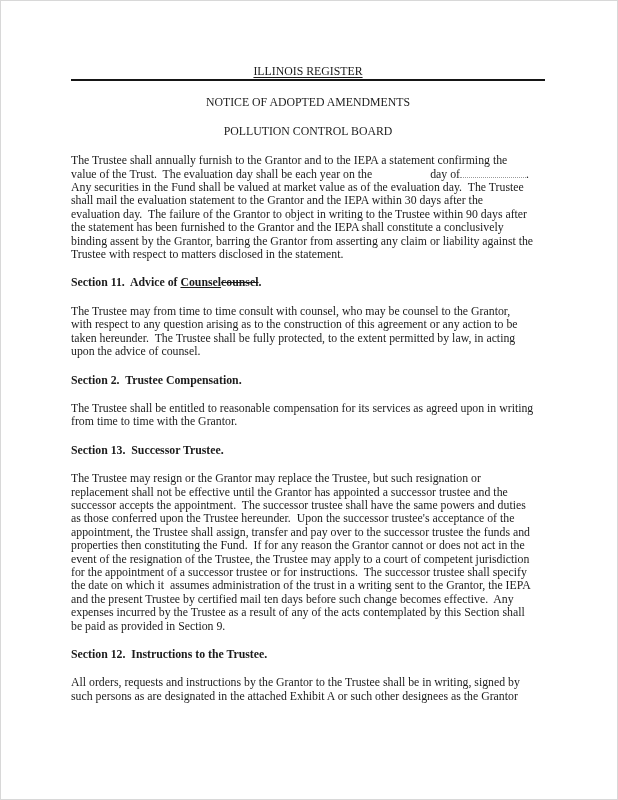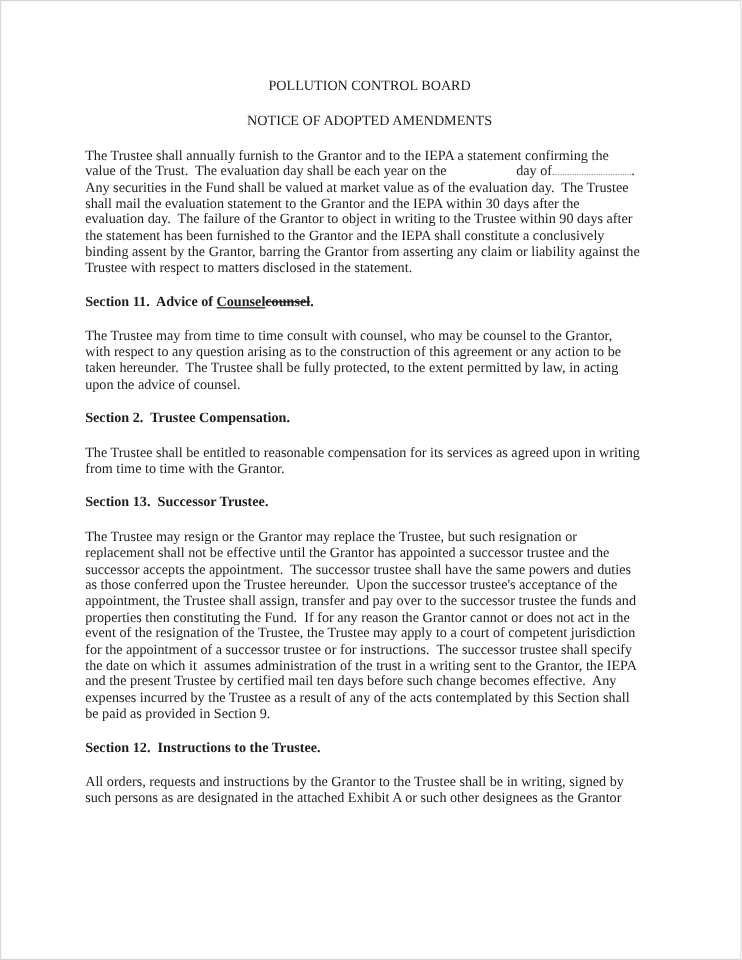--- a/index.html
+++ b/index.html
@@ -48,24 +48,27 @@
     width: 66px;
     border-bottom: 1px dotted #9a9a9a;
     height: 9px;
   }
 </style>
 </head>
 <body>
 
 <div class="page">
 
+  <div class="header-rule-wrap center">
+    <span class="register-title">ILLINOIS REGISTER</span>
+  </div>
+
+  <div class="center notice-title">NOTICE OF ADOPTED AMENDMENTS</div>
 
   <div class="center board-name">POLLUTION CONTROL BOARD</div>
-
-  <div class="center notice-title">NOTICE OF ADOPTED AMENDMENTS</div>
 
   <p><span>The Trustee shall annually furnish to the Grantor and to the IEPA a statement confirming the value of the Trust.  The evaluation day shall be each year on the</span><span class="blank"></span><span>day of</span><span class="blank blank-dotted"></span><span>.  Any securities in the Fund shall be valued at market value as of the evaluation day.  The Trustee shall mail the evaluation statement to the Grantor and the IEPA within 30 days after the evaluation day.  The failure of the Grantor to object in writing to the Trustee within 90 days after the statement has been furnished to the Grantor and the IEPA shall constitute a conclusively binding assent by the Grantor, barring the Grantor from asserting any claim or liability against the Trustee with respect to matters disclosed in the statement.</span></p>
 
   <h2><span>Section 11.  Advice of </span><span class="ins">Counsel</span><span class="del">counsel</span><span>.</span></h2>
 
   <p>The Trustee may from time to time consult with counsel, who may be counsel to the Grantor, with respect to any question arising as to the construction of this agreement or any action to be taken hereunder.  The Trustee shall be fully protected, to the extent permitted by law, in acting upon the advice of counsel.</p>
 
   <h2>Section 2.  Trustee Compensation.</h2>
 
   <p>The Trustee shall be entitled to reasonable compensation for its services as agreed upon in writing from time to time with the Grantor.</p>

